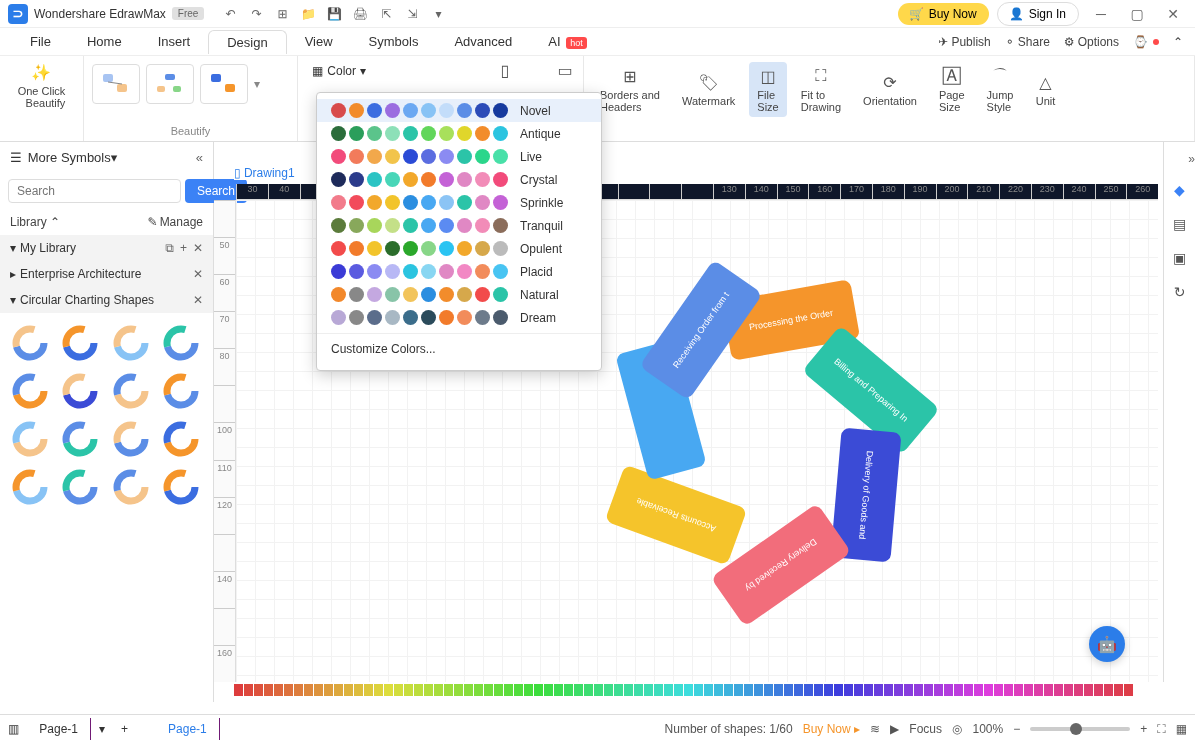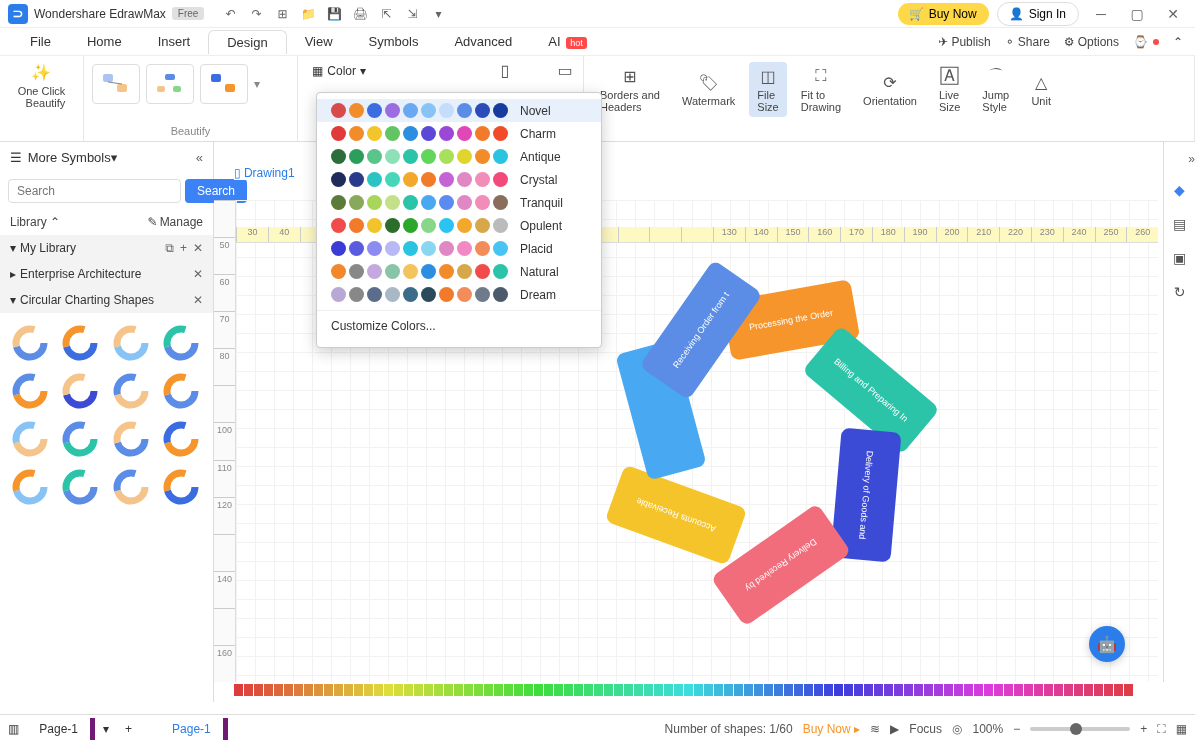--- a/index.html
+++ b/index.html
@@ -57,42 +57,42 @@
 .manage-link{margin-left:auto;display:flex;align-items:center;gap:2px;cursor:pointer;}
 .section-hdr{display:flex;align-items:center;padding:6px 10px;background:#f3f3f3;font-size:12px;cursor:pointer;}
 .section-hdr .icons{margin-left:auto;display:flex;gap:6px;color:#666;}
 .mylib-drop{border:1px dashed #ccc;border-radius:6px;margin:8px 14px;padding:18px 8px;text-align:center;font-size:11px;color:#888;}
 .shapes-grid{display:grid;grid-template-columns:repeat(4,1fr);gap:4px;padding:8px;overflow:auto;}
 .shape-thumb{width:44px;height:44px;display:flex;align-items:center;justify-content:center;}
 
 
 .canvas-area{position:absolute;left:214px;top:142px;width:944px;height:540px;overflow:hidden;}
 .doc-tab{position:absolute;left:20px;top:24px;background:#fff;font-size:12px;color:#2b7de9;font-weight:500;z-index:2;}
-.ruler-h{position:absolute;left:22px;top:42px;right:0;height:16px;background:#fef9c3;border-bottom:1px solid #ddd;display:flex;font-size:9px;color:#888;z-index:1;margin-top:43px;}
+.ruler-h{position:absolute;left:22px;top:42px;right:0;height:16px;background:#0f172a;border-bottom:1px solid #ddd;display:flex;font-size:9px;color:#888;z-index:1;}
 .ruler-h span{position:relative;width:38px;text-align:center;border-left:1px solid #ccc;}
 .ruler-v{position:absolute;left:0;top:58px;width:22px;bottom:0;background:#fafafa;border-right:1px solid #ddd;font-size:9px;color:#888;display:flex;flex-direction:column;z-index:1;}
 .ruler-v span{height:38px;text-align:center;border-top:1px solid #ccc;padding-top:2px;}
 .canvas{position:absolute;left:22px;top:58px;right:0;bottom:0;background-image:linear-gradient(#f2f2f2 1px,transparent 1px),linear-gradient(90deg,#f2f2f2 1px,transparent 1px);background-size:19px 19px;}
 
 
 .donut{position:absolute;left:380px;top:100px;width:260px;height:260px;}
 .segment{position:absolute;width:130px;height:60px;border-radius:8px;color:#fff;font-size:9px;display:flex;align-items:center;justify-content:center;text-align:center;padding:4px;}
 
 
 .right-rail{position:absolute;right:0;top:142px;width:32px;height:540px;background:#fff;border-left:1px solid #ddd;display:flex;flex-direction:column;align-items:center;gap:14px;padding-top:10px;}
 .rail-icon{width:20px;height:20px;color:#555;display:flex;align-items:center;justify-content:center;font-size:14px;}
 .rail-icon.active{color:#3b82f6;}
 
 
 .quick-colors{position:absolute;left:234px;top:684px;width:926px;height:14px;display:flex;gap:1px;overflow:hidden;}
 .qc{width:9px;height:12px;}
 
 
 .bottom-bar{position:absolute;left:0;bottom:0;width:100%;height:28px;border-top:1px solid #ddd;display:flex;align-items:center;padding:0 8px;font-size:12px;background:#fff;}
-.page-tab{padding:4px 12px;color:#2b7de9;border-right:5px solid #701a75;}
+.page-tab{padding:4px 12px;color:#2b7de9;border-right:1px solid #701a75;}
 .page-tab.neutral{color:#333;}
 .shapes-info{margin-left:auto;display:flex;align-items:center;gap:10px;color:#555;}
 .zoom-slider{width:100px;height:4px;background:#ccc;border-radius:2px;position:relative;}
 .zoom-thumb{position:absolute;left:40px;top:-4px;width:12px;height:12px;background:#666;border-radius:50%;}
 
 
 .chat-bubble{position:absolute;right:70px;bottom:80px;width:36px;height:36px;background:#2b7de9;border-radius:50%;display:flex;align-items:center;justify-content:center;color:#fff;font-size:16px;box-shadow:0 2px 8px rgba(0,0,0,0.2);}
 </style>
 </head>
 <body>
@@ -201,21 +201,21 @@
           <span class="ribbon-icon">⛶</span>
           <span style="white-space:pre-line;">Fit to
 Drawing</span>
         </div>
       <div class="ribbon-btn">
           <span class="ribbon-icon">⟳</span>
           <span>Orientation</span>
         </div>
       <div class="ribbon-btn">
           <span class="ribbon-icon">🄰</span>
-          <span style="white-space:pre-line;">Live
+          <span style="white-space:pre-line;">Page
 Size</span>
         </div>
       <div class="ribbon-btn">
           <span class="ribbon-icon">⌒</span>
           <span style="white-space:pre-line;">Jump
 Style</span>
         </div>
       <div class="ribbon-btn">
           <span class="ribbon-icon">△</span>
           <span>Unit</span>
@@ -235,62 +235,77 @@
         <div class="swatch" style="background: rgb(136, 195, 245);"></div>
         <div class="swatch" style="background: rgb(195, 221, 250);"></div>
         <div class="swatch" style="background: rgb(91, 141, 230);"></div>
         <div class="swatch" style="background: rgb(43, 75, 184);"></div>
         <div class="swatch" style="background: rgb(22, 58, 158);"></div>
       </div>
       <span class="palette-name">Novel</span>
     </div>
     <div class="color-row">
       <div class="swatches">
-        <div class="swatch" style="background: rgb(224, 59, 59);"></div>
-        <div class="swatch" style="background: rgb(242, 140, 43);"></div>
-        <div class="swatch" style="background: rgb(242, 198, 43);"></div>
-        <div class="swatch" style="background: rgb(98, 196, 98);"></div>
-        <div class="swatch" style="background: rgb(43, 142, 224);"></div>
-        <div class="swatch" style="background: rgb(91, 72, 214);"></div>
-        <div class="swatch" style="background: rgb(155, 72, 214);"></div>
-        <div class="swatch" style="background: rgb(224, 72, 184);"></div>
-        <div class="swatch" style="background: rgb(242, 123, 43);"></div>
-        <div class="swatch" style="background: rgb(242, 75, 43);"></div>
-      </div>
-      <span class="palette-name">Charm</span>
-    </div>
-    <div class="color-row">
-      <div class="swatches">
         <div class="swatch" style="background: rgb(43, 109, 59);"></div>
         <div class="swatch" style="background: rgb(43, 158, 91);"></div>
         <div class="swatch" style="background: rgb(91, 196, 139);"></div>
         <div class="swatch" style="background: rgb(141, 224, 184);"></div>
         <div class="swatch" style="background: rgb(43, 196, 168);"></div>
         <div class="swatch" style="background: rgb(98, 214, 91);"></div>
         <div class="swatch" style="background: rgb(168, 224, 91);"></div>
         <div class="swatch" style="background: rgb(224, 214, 43);"></div>
         <div class="swatch" style="background: rgb(242, 140, 43);"></div>
         <div class="swatch" style="background: rgb(43, 196, 224);"></div>
       </div>
       <span class="palette-name">Antique</span>
     </div>
     <div class="color-row">
       <div class="swatches">
+        <div class="swatch" style="background: rgb(242, 75, 123);"></div>
+        <div class="swatch" style="background: rgb(242, 123, 91);"></div>
+        <div class="swatch" style="background: rgb(242, 168, 75);"></div>
+        <div class="swatch" style="background: rgb(242, 196, 75);"></div>
+        <div class="swatch" style="background: rgb(43, 75, 214);"></div>
+        <div class="swatch" style="background: rgb(91, 109, 224);"></div>
+        <div class="swatch" style="background: rgb(139, 139, 242);"></div>
+        <div class="swatch" style="background: rgb(43, 196, 168);"></div>
+        <div class="swatch" style="background: rgb(43, 214, 139);"></div>
+        <div class="swatch" style="background: rgb(72, 224, 168);"></div>
+      </div>
+      <span class="palette-name">Live</span>
+    </div>
+    <div class="color-row">
+      <div class="swatches">
         <div class="swatch" style="background: rgb(30, 43, 91);"></div>
         <div class="swatch" style="background: rgb(43, 59, 139);"></div>
         <div class="swatch" style="background: rgb(43, 196, 196);"></div>
         <div class="swatch" style="background: rgb(72, 214, 184);"></div>
         <div class="swatch" style="background: rgb(242, 168, 43);"></div>
         <div class="swatch" style="background: rgb(242, 123, 43);"></div>
         <div class="swatch" style="background: rgb(196, 98, 214);"></div>
         <div class="swatch" style="background: rgb(224, 136, 196);"></div>
         <div class="swatch" style="background: rgb(242, 140, 184);"></div>
         <div class="swatch" style="background: rgb(242, 75, 123);"></div>
       </div>
       <span class="palette-name">Crystal</span>
+    </div>
+    <div class="color-row">
+      <div class="swatches">
+        <div class="swatch" style="background: rgb(242, 123, 139);"></div>
+        <div class="swatch" style="background: rgb(242, 75, 91);"></div>
+        <div class="swatch" style="background: rgb(242, 168, 43);"></div>
+        <div class="swatch" style="background: rgb(242, 196, 43);"></div>
+        <div class="swatch" style="background: rgb(43, 142, 224);"></div>
+        <div class="swatch" style="background: rgb(72, 168, 242);"></div>
+        <div class="swatch" style="background: rgb(139, 196, 245);"></div>
+        <div class="swatch" style="background: rgb(43, 196, 168);"></div>
+        <div class="swatch" style="background: rgb(224, 136, 196);"></div>
+        <div class="swatch" style="background: rgb(196, 98, 214);"></div>
+      </div>
+      <span class="palette-name">Sprinkle</span>
     </div>
     <div class="color-row">
       <div class="swatches">
         <div class="swatch" style="background: rgb(91, 123, 59);"></div>
         <div class="swatch" style="background: rgb(136, 168, 91);"></div>
         <div class="swatch" style="background: rgb(168, 214, 91);"></div>
         <div class="swatch" style="background: rgb(196, 224, 136);"></div>
         <div class="swatch" style="background: rgb(43, 196, 168);"></div>
         <div class="swatch" style="background: rgb(72, 168, 242);"></div>
         <div class="swatch" style="background: rgb(91, 139, 242);"></div>

